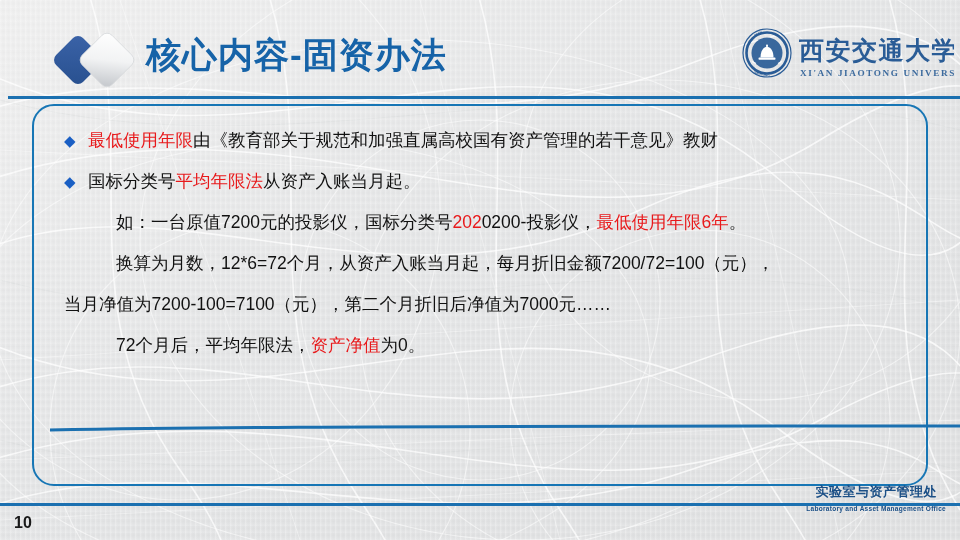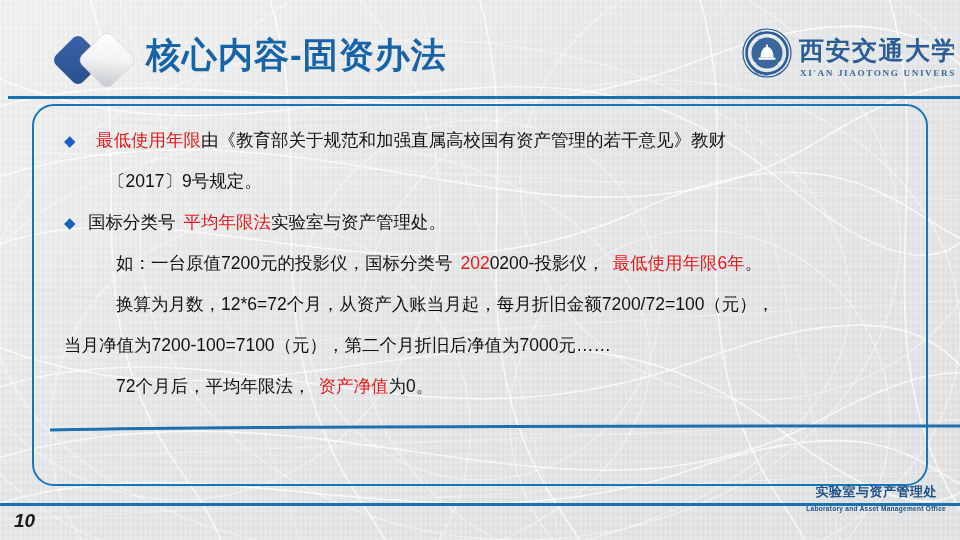--- a/index.html
+++ b/index.html
@@ -106,42 +106,41 @@
     width: 24px;
     flex: 0 0 24px;
     text-align: left;
   }
   .bullet-body { flex: 1 1 auto; }
 
   .indent-1 { padding-left: 44px; }
   .indent-2 { padding-left: 52px; }
   .indent-0 { padding-left: 0px; }
 
-  .red { color: #e8191b; margin-left: 8px; }
+  .red { color: #e8191b; }
   .blk { color: #111; }
 
   
   .footer-line {
     position: absolute;
     left: 0; bottom: 34px;
     width: 960px; height: 3px;
     background: #1b70b0;
   }
   .footer-curve {
     position:absolute;
     left:0; bottom:0; width:960px; height:120px;
     pointer-events:none;
   }
   .page-number {
     position: absolute;
     left: 14px; bottom: 8px;
-    font-size: 19px;
+    font-size: 16px;
     font-weight: bold;
     color: #1a1a1a;
-    font-style: italic;
   }
   .footer-org {
     position: absolute;
     right: 14px; bottom: 24px;
     text-align: center;
     color: #1b4f86;
     font-weight: bold;
     font-size: 13px;
     line-height: 15px;
     letter-spacing: .5px;
@@ -278,27 +277,26 @@
     <div class="body-text">
 
       <div class="bullet-row">
         <span class="bullet-mark">◆</span>
         <span class="bullet-body">
           <span class="line">
             <span class="red">最低使用年限</span><span class="blk">由《教育部关于规范和加强直属高校国有资产管理的若干意见》教财</span>
           </span>
         </span>
       </div>
-      <div class="line indent-1">〔2017〕9号规定。</div>
 
       <div class="bullet-row">
         <span class="bullet-mark">◆</span>
         <span class="bullet-body">
           <span class="line">
-            <span class="blk">国标分类号</span><span class="red">平均年限法</span><span class="blk">实验室与资产管理处。</span>
+            <span class="blk">国标分类号</span><span class="red">平均年限法</span><span class="blk">从资产入账当月起。</span>
           </span>
         </span>
       </div>
 
       <div class="line indent-2">
         <span class="blk">如：一台原值7200元的投影仪，国标分类号</span><span class="red">202</span><span class="blk">0200-投影仪，</span><span class="red">最低使用年限6年</span><span class="blk">。</span>
       </div>
 
       <div class="line indent-2">换算为月数，12*6=72个月，从资产入账当月起，每月折旧金额7200/72=100（元），</div>
 

